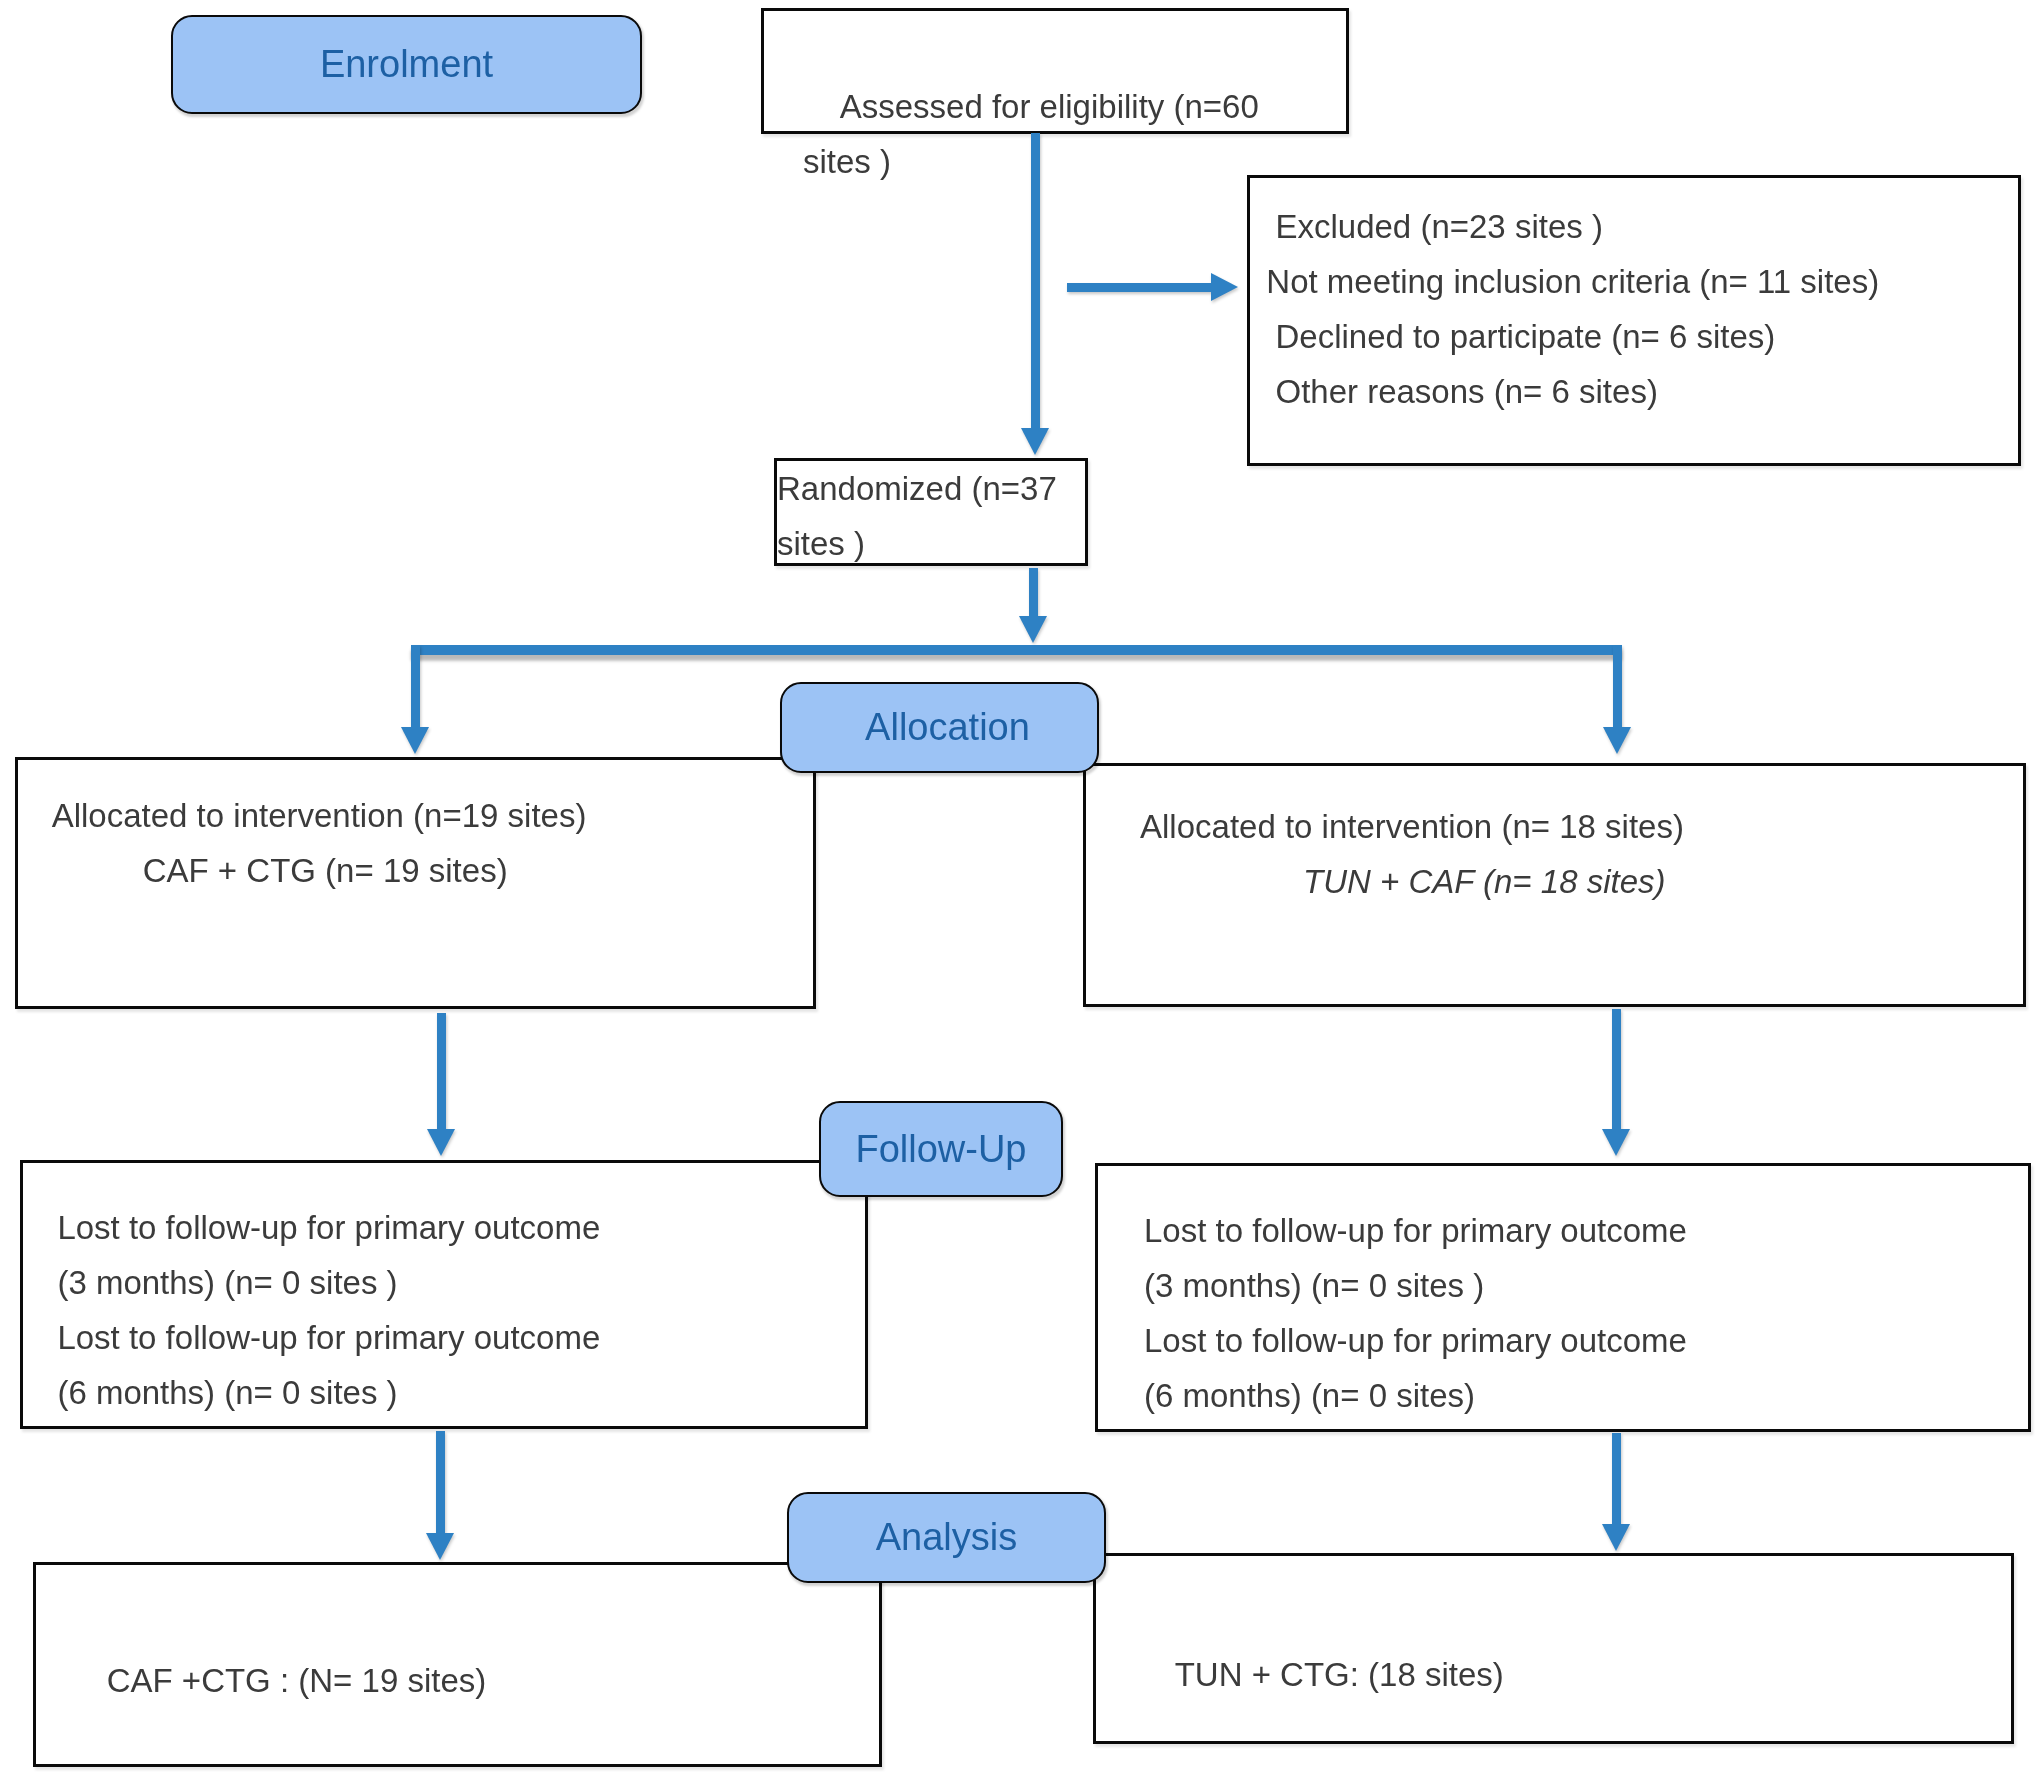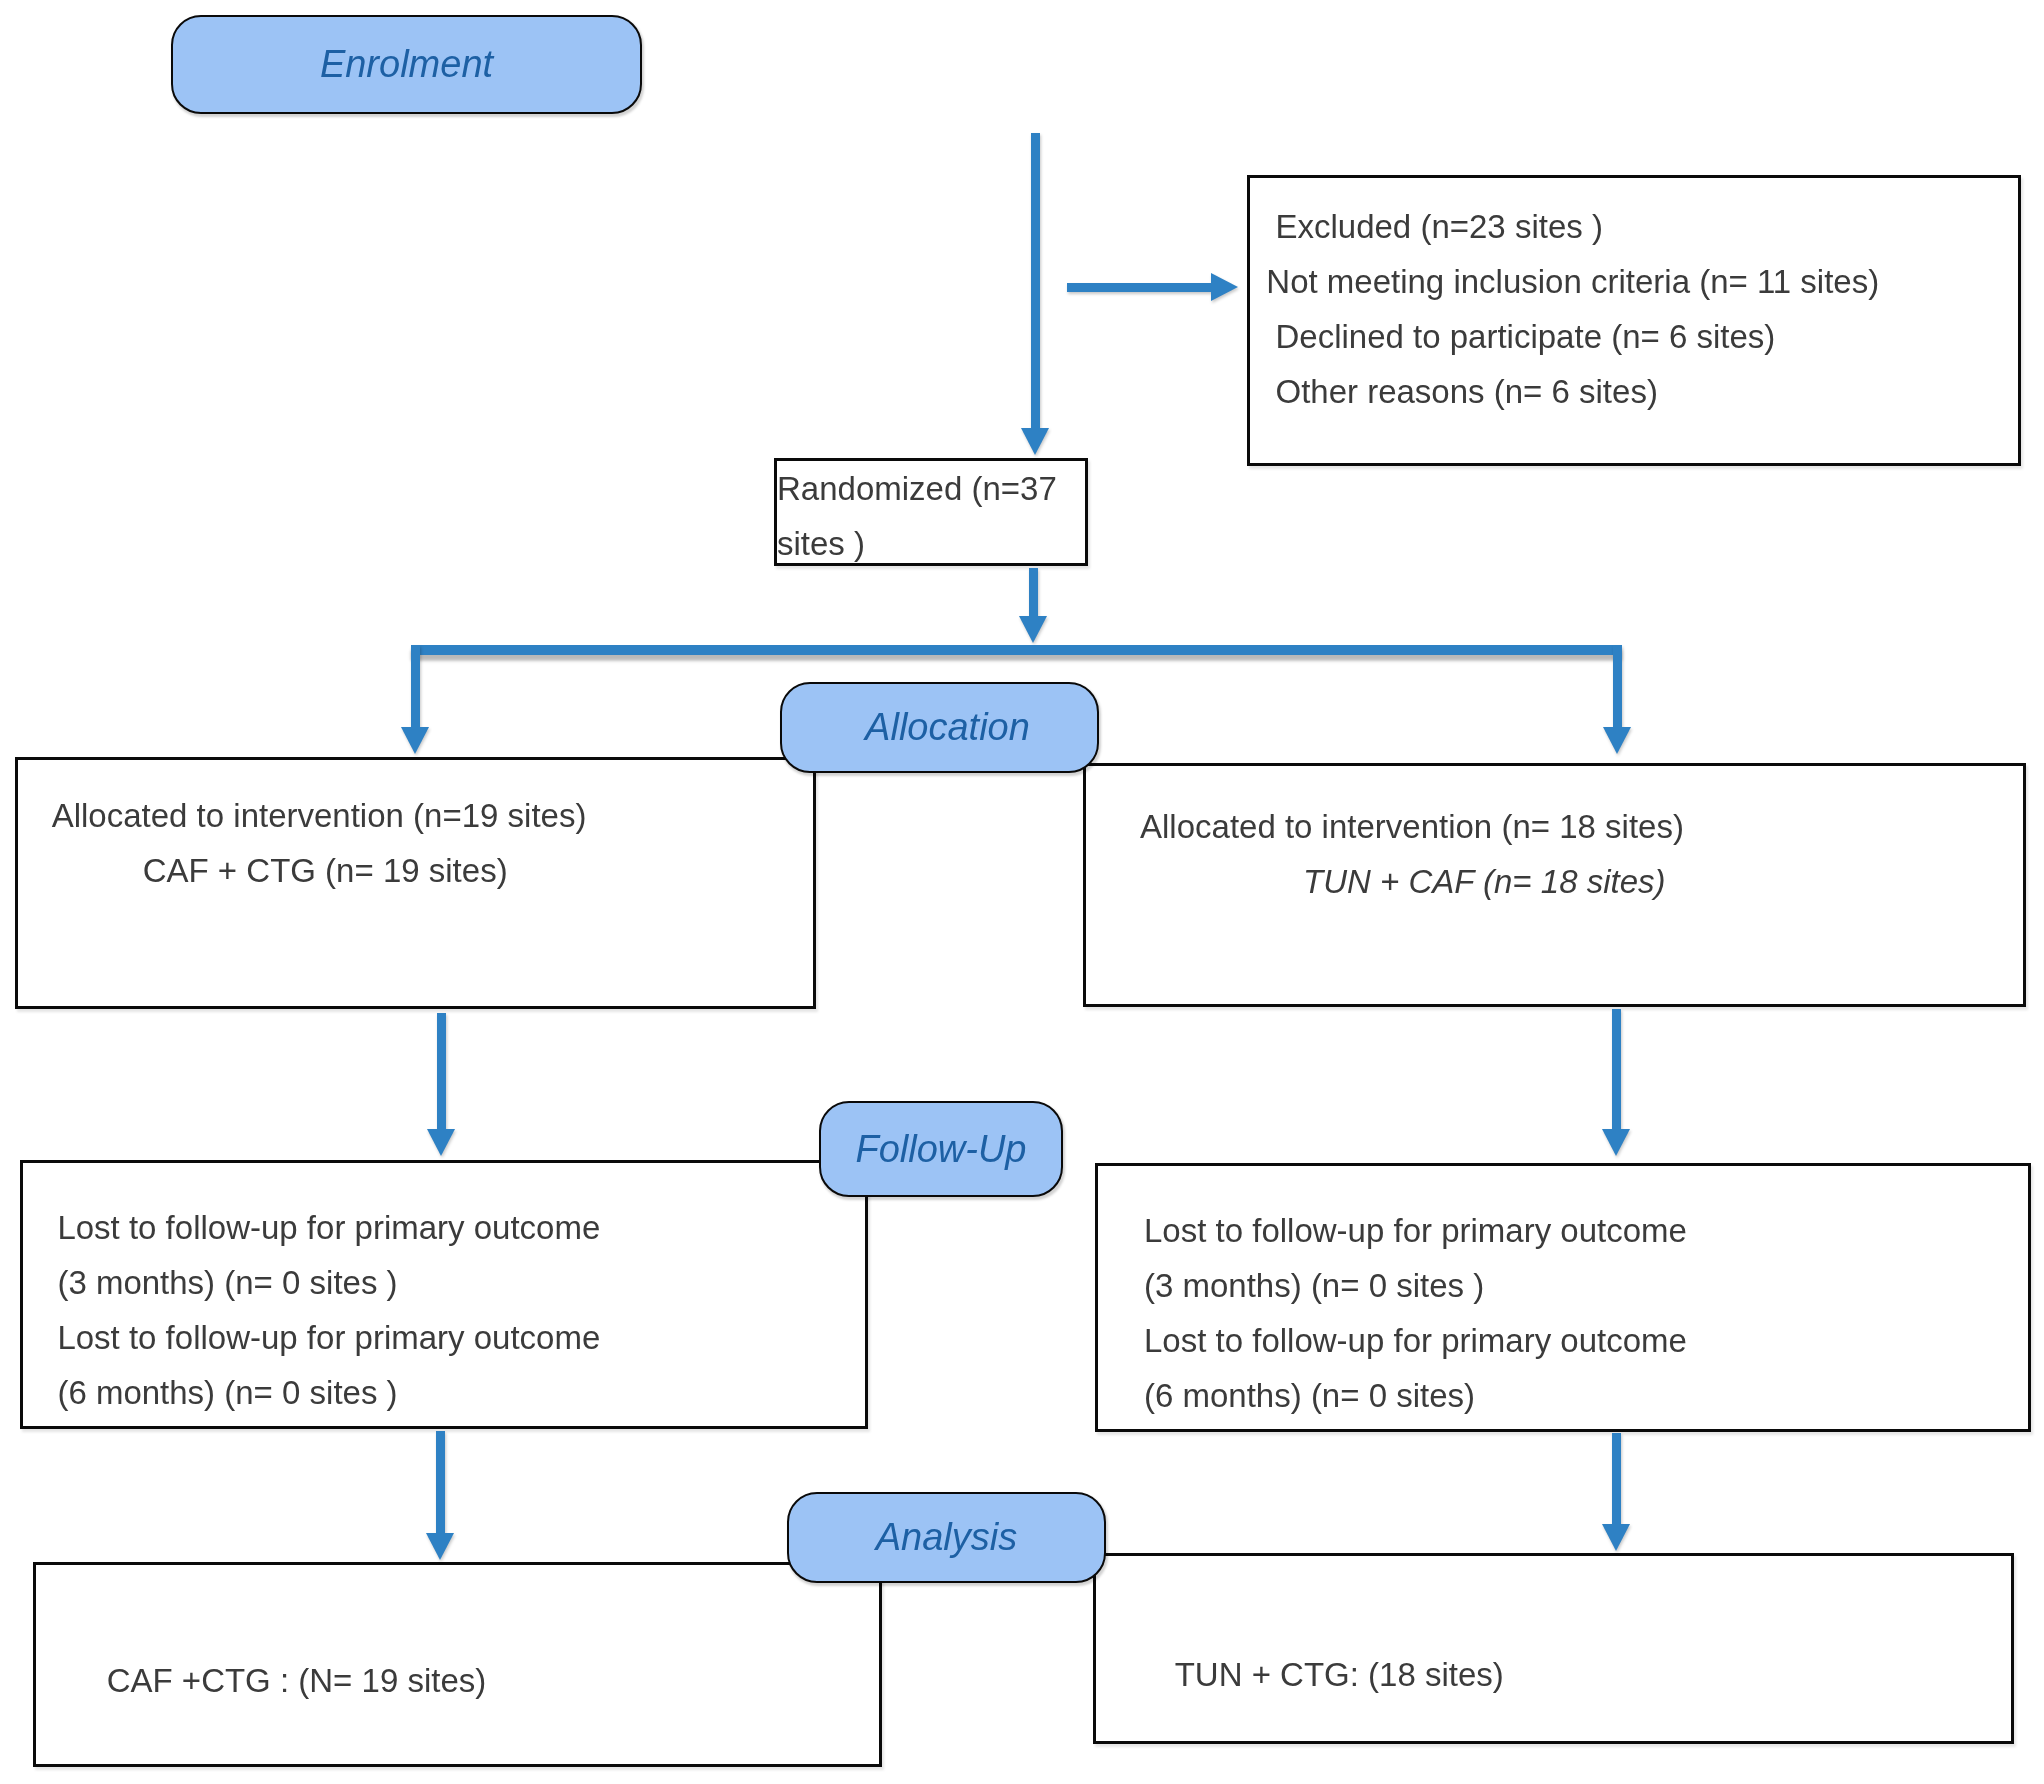--- a/index.html
+++ b/index.html
@@ -32,27 +32,26 @@
     z-index:2;
     white-space:pre-wrap;
   }
   .box .line{white-space:pre-wrap;}
   
   .stage-label{
     position:absolute;
     box-sizing:border-box;
     background:var(--label-fill);
     border:2.4px solid var(--box-border);
-    border-radius:30px;
+    border-radius:21px;
     color:var(--label-text);
     font-size:38px;
     display:flex;align-items:center;justify-content:center;
     z-index:5;
     box-shadow:1.6px 2.4px 2.4px rgba(0,0,0,0.18);
-    font-style:italic;
   }
   
   .varrow{position:absolute;width:28.5px;z-index:3;filter:drop-shadow(1.6px 2.4px 1.6px rgba(0,0,0,0.22));}
   .varrow .stem{position:absolute;left:9.8px;top:0;bottom:24.4px;width:9px;background:var(--arrow-color);}
   .varrow .head{position:absolute;left:0;bottom:0;width:0;height:0;
     border-left:14.2px solid transparent;border-right:14.2px solid transparent;
     border-top:27px solid var(--arrow-color);}
   .harrow{position:absolute;height:28.5px;z-index:3;filter:drop-shadow(1.6px 2.4px 1.6px rgba(0,0,0,0.22));}
   .harrow .stem{position:absolute;left:0;right:24.4px;top:9.8px;height:9px;background:var(--arrow-color);}
   .harrow .head{position:absolute;right:0;top:0;width:0;height:0;
@@ -101,20 +100,23 @@
   <div class="stage-label" data-name="allocation-label">
     <span data-name="allocation-label-text">Allocation</span>
   </div>
   <div class="stage-label" data-name="followup-label">
     <span data-name="followup-label-text">Follow-Up</span>
   </div>
   <div class="stage-label" data-name="analysis-label">
     <span data-name="analysis-label-text">Analysis</span>
   </div>
 
+  <div class="box" data-name="assessed-box">
+    <span data-name="assessed-box-text">Assessed for eligibility (n=60 sites )</span>
+  </div>
 
   <div class="box" data-name="excluded-box"><div class="line" data-name="box-text-line"> Excluded (n=23 sites )</div><div class="line" data-name="box-text-line">Not meeting inclusion criteria (n= 11 sites)</div><div class="line" data-name="box-text-line"> Declined to participate (n= 6 sites)</div><div class="line" data-name="box-text-line"> Other reasons (n= 6 sites)</div></div>
 
   <div class="box" data-name="randomized-box">
     <span data-name="randomized-box-text">Randomized (n=37 sites )</span>
   </div>
 
   <div class="box" data-name="allocation-left-box"><div class="line" data-name="box-text-line">Allocated to intervention (n=19 sites)</div><div class="line" data-name="box-text-line">CAF + CTG (n= 19 sites)</div></div>
 
   <div class="box" data-name="allocation-right-box"><div class="line" data-name="box-text-line">Allocated to intervention (n= 18 sites)</div><div class="line" data-name="box-text-line">TUN + CAF (n= 18 sites)</div></div>

